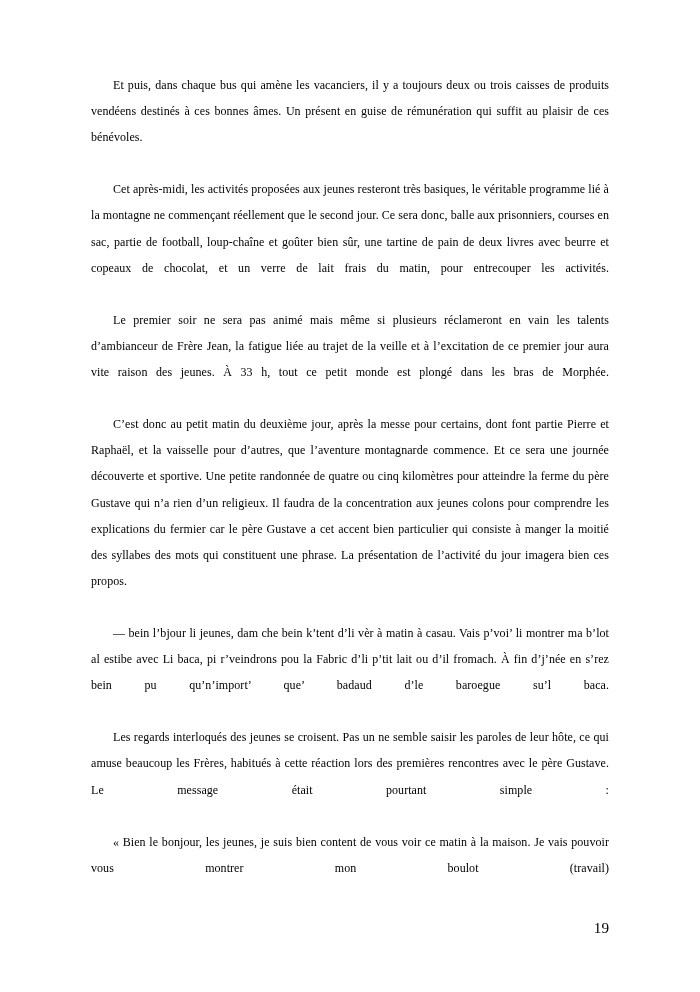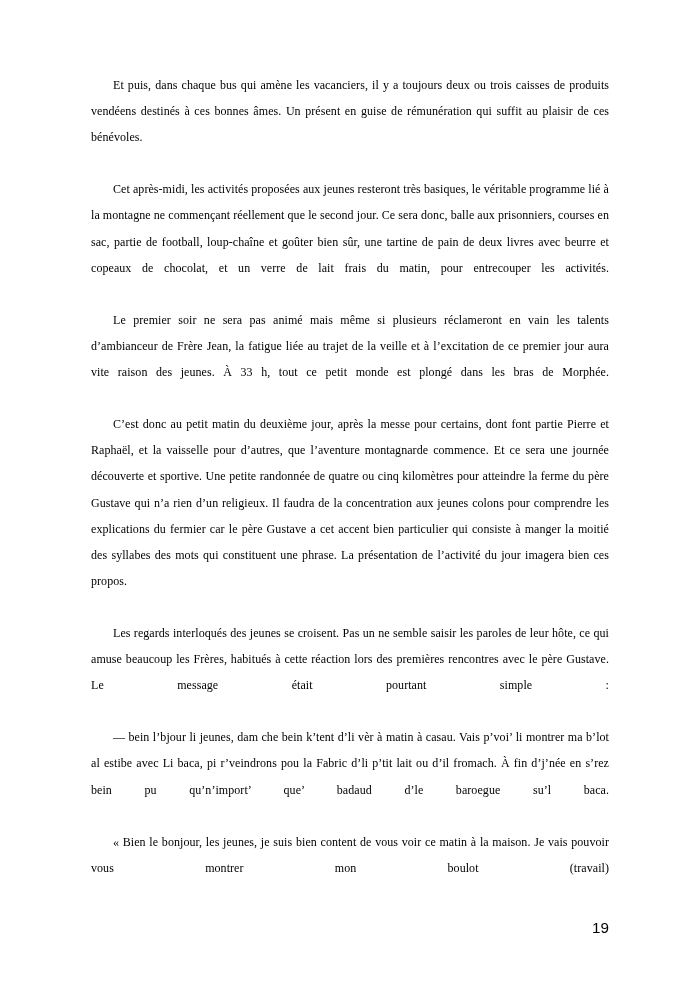--- a/index.html
+++ b/index.html
@@ -49,33 +49,33 @@
     text-indent: 22px;
   }
 
   .page-number {
     position: absolute;
     right: 91px;
     top: 918px;
     font-size: 15.2px;
     line-height: 20px;
     text-align: left;
-    font-family: Liberation Sans, sans-serif;
+    font-family: Liberation Serif, serif;
   }
 </style>
 </head>
 <body>
 
 <div class="page">
 
   <div class="text-column">
     <p class="para">Et puis, dans chaque bus qui amène les vacanciers, il y a toujours deux ou trois caisses de produits vendéens destinés à ces bonnes âmes. Un présent en guise de rémunération qui suffit au plaisir de ces bénévoles.</p>
     <p class="para">Cet après-midi, les activités proposées aux jeunes resteront très basiques, le véritable programme lié à la montagne ne commençant réellement que le second jour. Ce sera donc, balle aux prisonniers, courses en sac, partie de football, loup-chaîne et goûter bien sûr, une tartine de pain de deux livres avec beurre et copeaux de chocolat, et un verre de lait frais du matin, pour entrecouper les activités.</p>
     <p class="para">Le premier soir ne sera pas animé mais même si plusieurs réclameront en vain les talents d’ambianceur de Frère Jean, la fatigue liée au trajet de la veille et à l’excitation de ce premier jour aura vite raison des jeunes. À 33 h, tout ce petit monde est plongé dans les bras de Morphée.</p>
     <p class="para">C’est donc au petit matin du deuxième jour, après la messe pour certains, dont font partie Pierre et Raphaël, et la vaisselle pour d’autres, que l’aventure montagnarde commence. Et ce sera une journée découverte et sportive. Une petite randonnée de quatre ou cinq kilomètres pour atteindre la ferme du père Gustave qui n’a rien d’un religieux. Il faudra de la concentration aux jeunes colons pour comprendre les explications du fermier car le père Gustave a cet accent bien particulier qui consiste à manger la moitié des syllabes des mots qui constituent une phrase. La présentation de l’activité du jour imagera bien ces propos.</p>
+    <p class="para dialogue">— bein l’bjour li jeunes, dam che bein k’tent d’li vèr à matin à casau. Vais p’voi’ li montrer ma b’lot al estibe avec Li baca, pi r’veindrons pou la Fabric d’li p’tit lait ou d’il fromach. À fin d’j’née en s’rez bein pu qu’n’import’ que’ badaud d’le baroegue su’l baca.</p>
     <p class="para">Les regards interloqués des jeunes se croisent. Pas un ne semble saisir les paroles de leur hôte, ce qui amuse beaucoup les Frères, habitués à cette réaction lors des premières rencontres avec le père Gustave. Le message était pourtant simple :</p>
-    <p class="para dialogue">— bein l’bjour li jeunes, dam che bein k’tent d’li vèr à matin à casau. Vais p’voi’ li montrer ma b’lot al estibe avec Li baca, pi r’veindrons pou la Fabric d’li p’tit lait ou d’il fromach. À fin d’j’née en s’rez bein pu qu’n’import’ que’ badaud d’le baroegue su’l baca.</p>
     <p class="para">« Bien le bonjour, les jeunes, je suis bien content de vous voir ce matin à la maison. Je vais pouvoir vous montrer mon boulot (travail)</p>
   </div>
 
   <div class="page-number">19</div>
 
 </div>
 
 </body></html>

